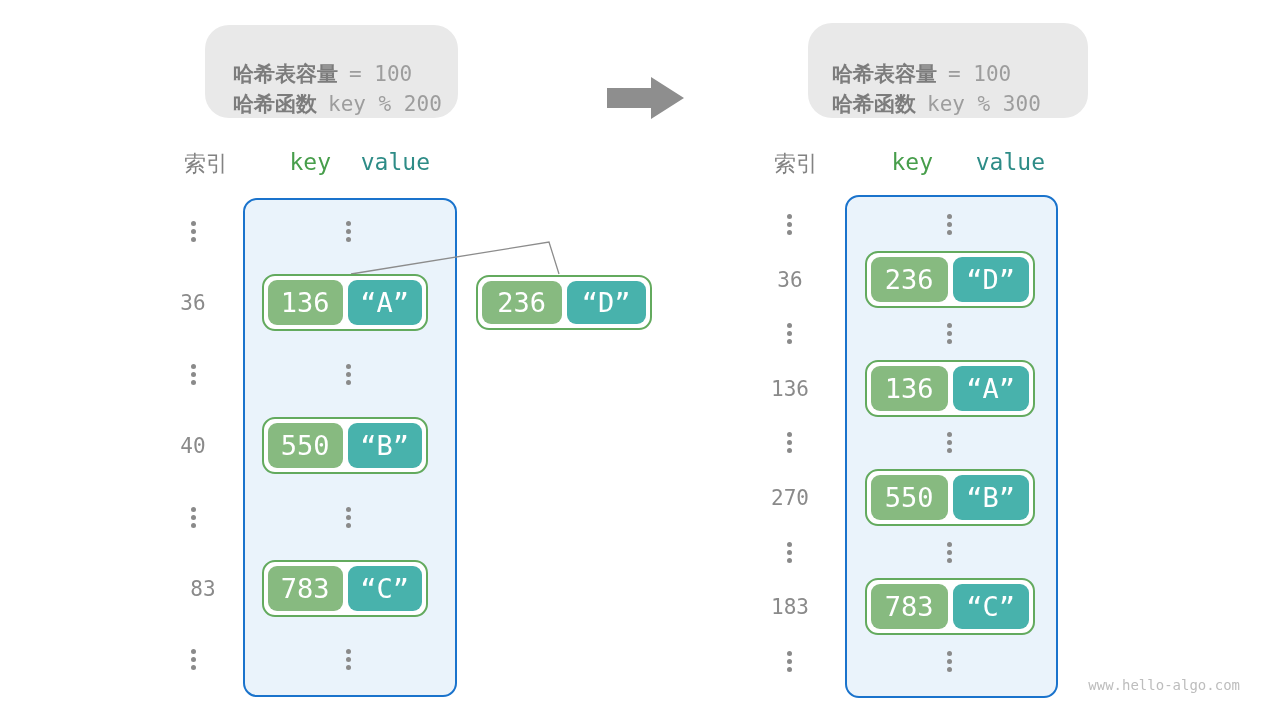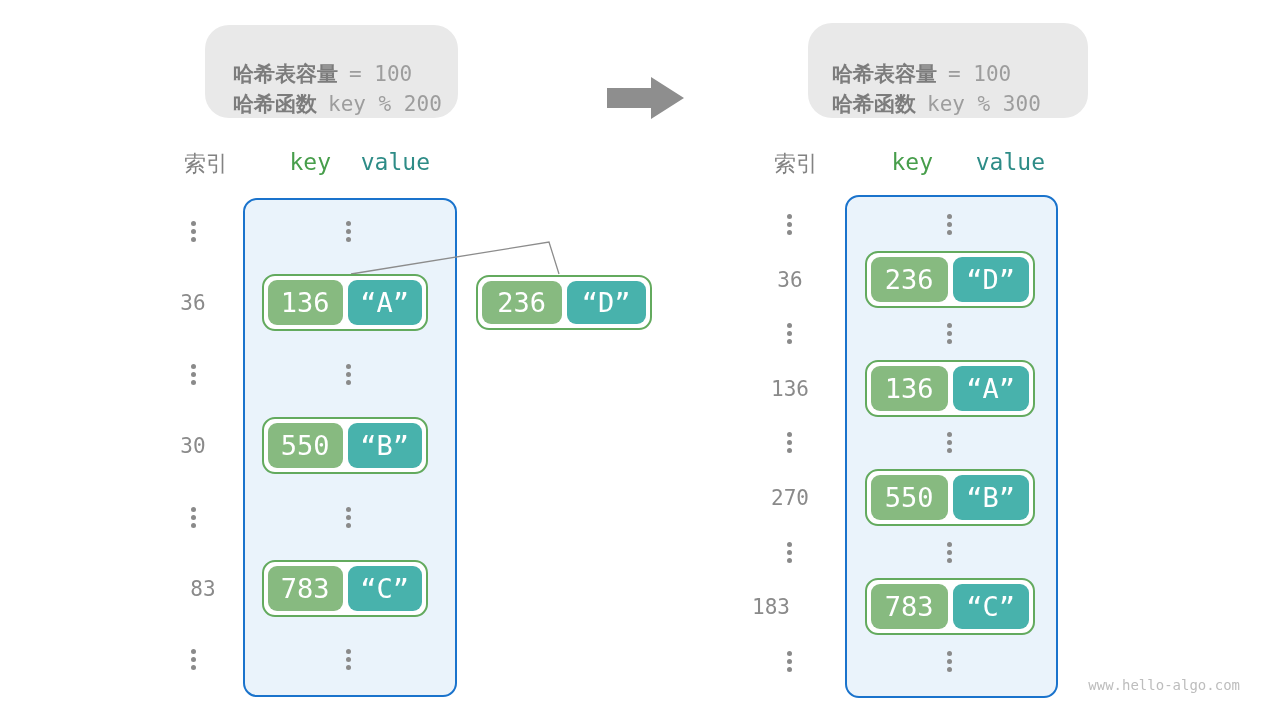--- a/index.html
+++ b/index.html
@@ -72,21 +72,21 @@
   .p-r4{left:865px;top:578px;width:170px;height:57px;}
   .p-c {left:476px;top:275px;width:176px;height:55px;}
 
   
   .idx{
     position:absolute;width:70px;text-align:center;font-size:21px;color:#8a8a8a;
     line-height:26px;white-space:nowrap;
   }
   .i-l1{left:158px;top:290px;} .i-l2{left:158px;top:433px;} .i-l3{left:168px;top:576px;}
   .i-r1{left:755px;top:267px;} .i-r2{left:755px;top:376px;}
-  .i-r3{left:755px;top:485px;} .i-r4{left:736px;top:594px;}
+  .i-r3{left:755px;top:485px;} .i-r4{left:755px;top:594px;}
 
   
   .dots{position:absolute;display:flex;flex-direction:column;gap:3px;z-index:3;}
   .dots i{width:5px;height:5px;border-radius:50%;background:#8a8a8a;}
   .d-li1{left:191px;top:221px;} .d-li2{left:191px;top:364px;}
   .d-li3{left:191px;top:507px;} .d-li4{left:191px;top:649px;}
   .d-lb1{left:346px;top:221px;} .d-lb2{left:346px;top:364px;}
   .d-lb3{left:346px;top:507px;} .d-lb4{left:346px;top:649px;}
   .d-ri1{left:787px;top:214px;} .d-ri2{left:787px;top:323px;}
   .d-ri3{left:787px;top:432px;} .d-ri4{left:787px;top:542px;} .d-ri5{left:787px;top:651px;}
@@ -157,21 +157,21 @@
       <i></i>
       <i></i>
       <i></i>
     </div>
   <div class="idx mono i-l1">36</div>
   <div class="dots d-li2">
       <i></i>
       <i></i>
       <i></i>
     </div>
-  <div class="idx mono i-l2">30</div>
+  <div class="idx mono i-l2">40</div>
   <div class="dots d-li3">
       <i></i>
       <i></i>
       <i></i>
     </div>
   <div class="idx mono i-l3">83</div>
   <div class="dots d-li4">
       <i></i>
       <i></i>
       <i></i>

